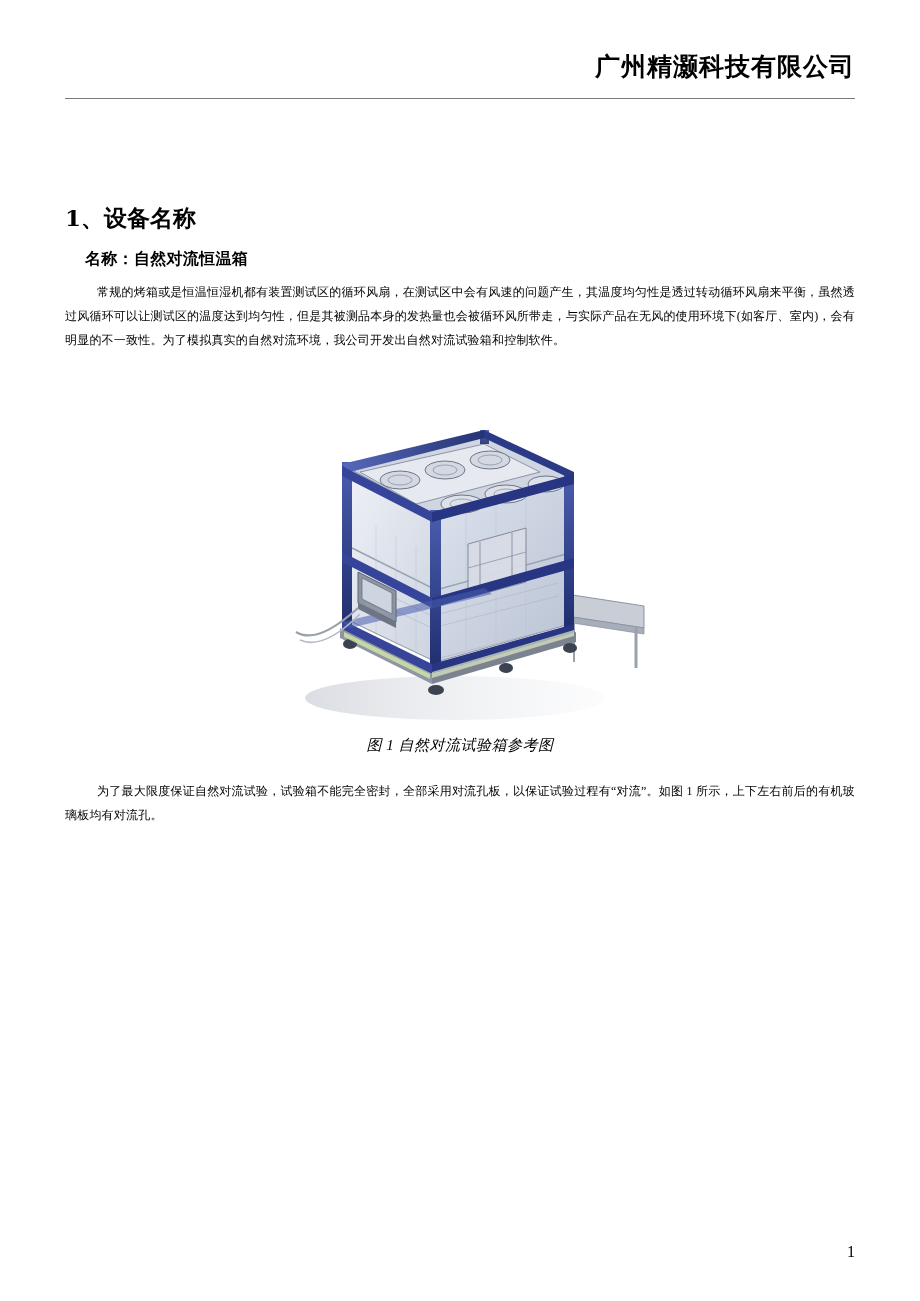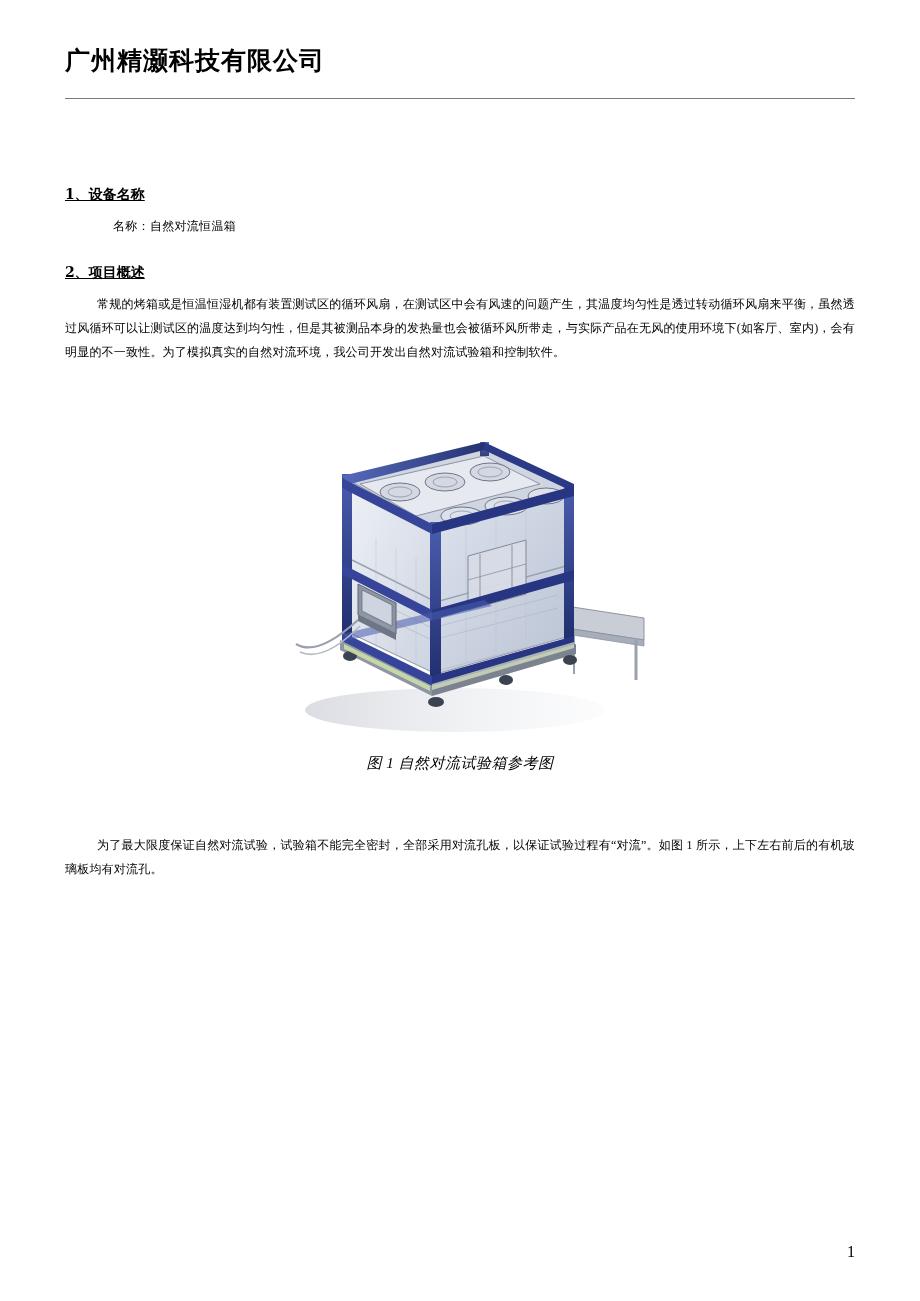--- a/index.html
+++ b/index.html
@@ -17,23 +17,23 @@
     height: 1301px;
     margin: 0 auto;
     background: #ffffff;
     overflow: hidden;
     box-sizing: border-box;
   }
   
   .header {
     position: absolute;
     left: 65px;
-    top: 46px;
+    top: 52px;
     width: 790px;
-    text-align: left;
+    text-align: right;
   }
   .header-title {
     font-family: "DejaVu Serif", "Liberation Serif", serif;
     font-size: 25px;
     font-weight: bold;
     letter-spacing: 1px;
     color: #000;
     line-height: 1.2;
   }
   .header-rule {
@@ -46,61 +46,60 @@
   }
   
   .content {
     position: absolute;
     left: 65px;
     top: 185px;
     width: 790px;
   }
   h2.section {
     font-family: "DejaVu Serif", "Liberation Serif", serif;
-    font-size: 14px;
+    font-size: 23px;
     font-weight: bold;
-    margin: 0 0 10px 0;
+    margin: 17px 0 10px 0;
     line-height: 1.4;
-    text-decoration: underline;
   }
   h2.section.second {
     margin-top: 26px;
   }
   .sub-line {
-    font-size: 12px;
+    font-size: 16px;
     line-height: 1.85;
-    margin-left: 48px;
+    margin-left: 20px;
     letter-spacing: 0.3px;
+    font-weight: bold;
   }
   p.para {
     font-size: 12px;
     line-height: 2.0;
     margin: 6px 0 0 0;
     text-align: justify;
     text-indent: 32px;
     letter-spacing: 0.2px;
   }
   
   .figure-wrap {
     margin-top: 24px;
     text-align: center;
   }
   .figure-img {
     display: block;
     margin: 0 auto;
   }
   .figure-caption {
-    margin-top: 6px;
     font-size: 15px;
     font-style: italic;
     font-family: "Liberation Serif", serif;
     letter-spacing: 0.5px;
   }
   p.para.after-figure {
-    margin-top: 60px;
+    margin-top: 24px;
   }
   
   .footer-page {
     position: absolute;
     right: 65px;
     bottom: 40px;
     font-size: 16px;
     font-family: "Liberation Serif", serif;
   }
 </style>
@@ -112,21 +111,20 @@
   <div class="header">
     <div class="header-title">广州精灏科技有限公司</div>
   </div>
   <div class="header-rule"></div>
 
   <div class="content">
 
     <h2 class="section">1、设备名称</h2>
     <div class="sub-line">名称：自然对流恒温箱</div>
 
-    <h2 class="section second">2、项目概述</h2>
     <p class="para">常规的烤箱或是恒温恒湿机都有装置测试区的循环风扇，在测试区中会有风速的问题产生，其温度均匀性是透过转动循环风扇来平衡，虽然透过风循环可以让测试区的温度达到均匀性，但是其被测品本身的发热量也会被循环风所带走，与实际产品在无风的使用环境下(如客厅、室内)，会有明显的不一致性。为了模拟真实的自然对流环境，我公司开发出自然对流试验箱和控制软件。</p>
 
     <div class="figure-wrap">
       <svg class="figure-img" width="440" height="360" viewBox="0 0 440 360" xmlns="http://www.w3.org/2000/svg">
         <defs>
           <linearGradient id="glassG" x1="0" y1="0" x2="1" y2="1">
             <stop offset="0%" stop-color="#eef1f6"></stop>
             <stop offset="100%" stop-color="#ccd3e0"></stop>
           </linearGradient>
           <linearGradient id="glassG2" x1="0" y1="0" x2="1" y2="1">

